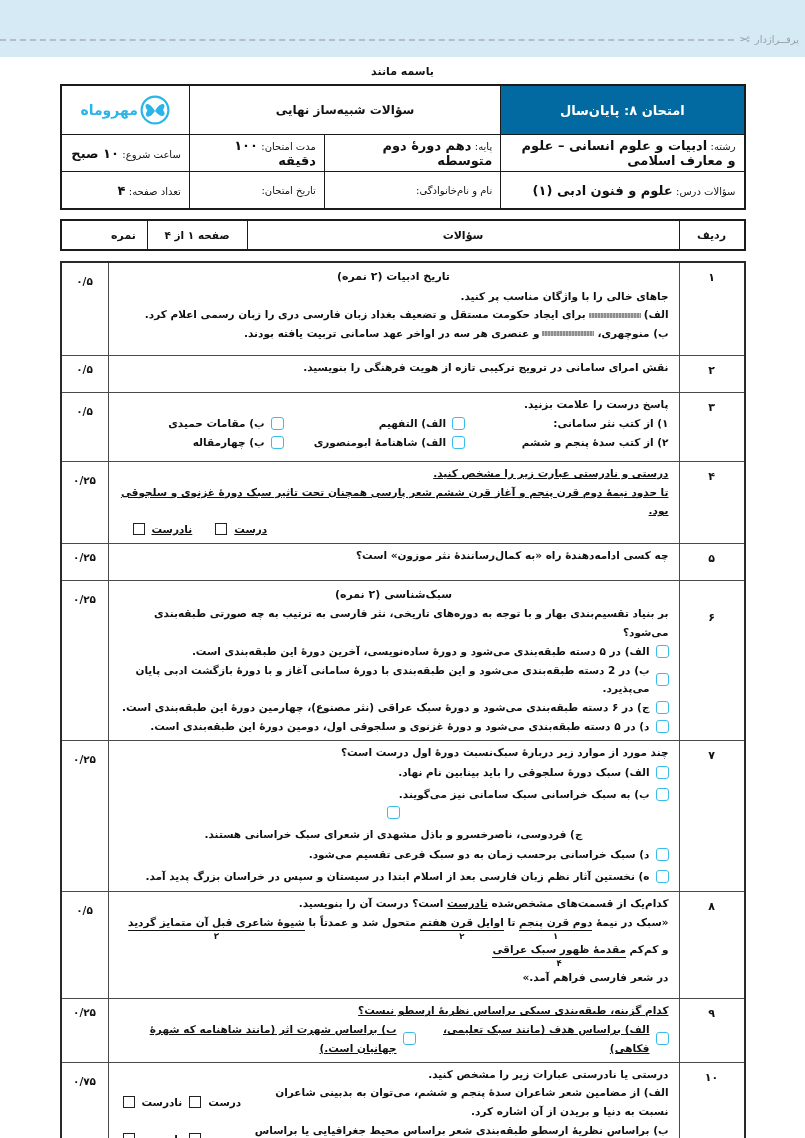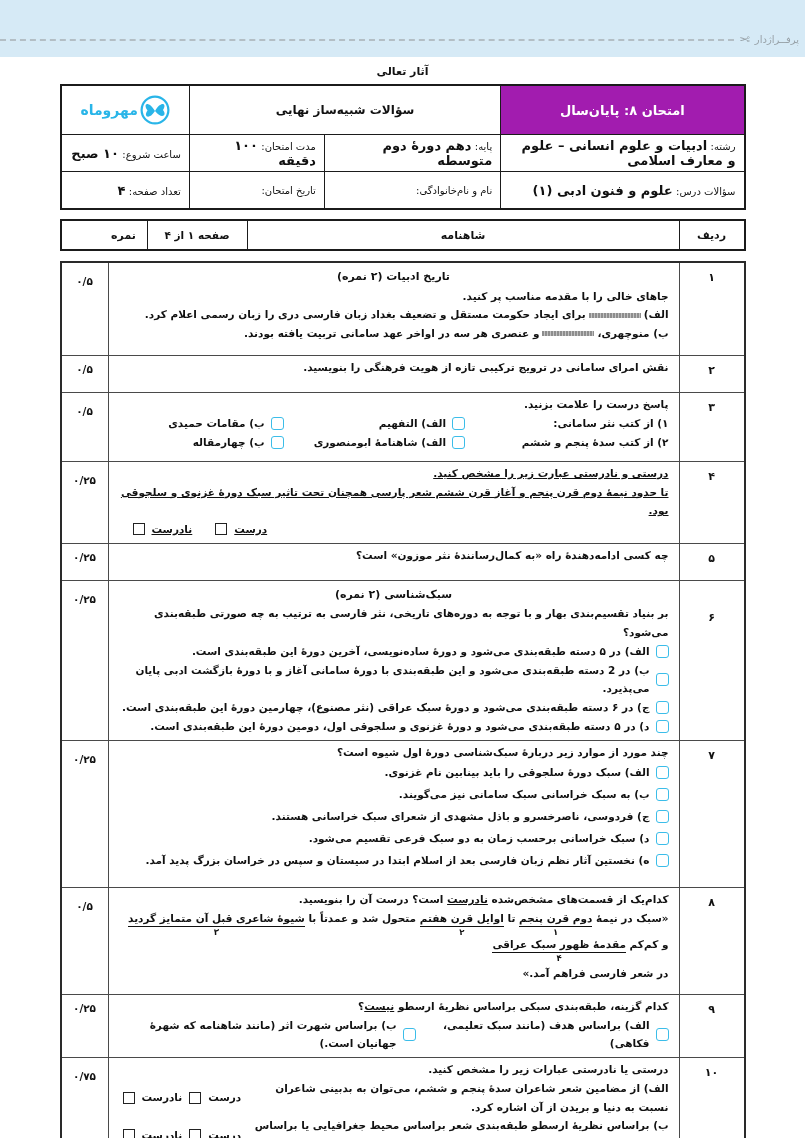--- a/index.html
+++ b/index.html
@@ -10,21 +10,21 @@
   .cutline{position:absolute;bottom:10px;left:0;right:6px;display:flex;direction:rtl;
            align-items:center;gap:5px;}
   .cutlabel{font-size:10px;color:#98a2a8;white-space:nowrap;}
   .scissors{font-size:13px;color:#98a2a8;display:inline-block;transform:scaleX(-1);}
   .dashes{flex:1;border-top:2px dashed #b3bec5;height:0;}
   .bismillah{text-align:center;font-size:11px;font-weight:bold;padding:8px 0 6px;}
   
   table{border-collapse:collapse;}
   .hdr{width:686px;margin:0 auto;direction:rtl;font-size:10.5px;border:2px solid #1b1b1b;}
   .hdr td{border:1.4px solid #1b1b1b;padding:2px 8px;height:32px;vertical-align:middle;}
-  .exam-title{background:#a21caf;color:#fff;font-weight:bold;font-size:13px;text-align:center;width:253px;}
+  .exam-title{background:#0369a1;color:#fff;font-weight:bold;font-size:13px;text-align:center;width:253px;}
   .hdr .subtitle{text-align:center;font-weight:bold;font-size:12px;}
   .hdr .logo-cell{width:116px;text-align:center;padding:8px 4px;}
   .logo-wrap{display:flex;direction:ltr;align-items:center;justify-content:center;gap:2px;}
   .brand-name{color:#29b5e8;font-weight:bold;font-size:14px;}
   .hlabel{font-weight:normal;font-size:10px;}
   .hvalue{font-weight:bold;font-size:13px;}
   .hdr td.c2{width:176px;} .hdr td.c3{width:131px;} .hdr td.c4{width:116px;}
   
   .qhead{width:686px;margin:9px auto 0;direction:rtl;border:2px solid #1b1b1b;font-size:11px;}
   .qhead td{border:1.4px solid #1b1b1b;height:26px;text-align:center;font-weight:bold;vertical-align:middle;}
@@ -64,21 +64,21 @@
 <div class="page">
 
   <div class="band">
     <div class="cutline">
       <span class="cutlabel">پرفــراژدار</span>
       <span class="scissors">✂</span>
       <span class="dashes"></span>
     </div>
   </div>
 
-  <div class="bismillah">آثار تعالی</div>
+  <div class="bismillah">باسمه مانند</div>
 
   <table class="hdr">
     <tbody>
         <tr>
       <td class="exam-title">امتحان ۸: پایان‌سال</td>
       <td class="subtitle" colspan="2">سؤالات شبیه‌ساز نهایی</td>
       <td class="logo-cell c4">
         <span class="logo-wrap">
           <span class="brand-name">مهروماه</span>
           <span>
@@ -125,35 +125,35 @@
         <span class="hvalue">۴</span>
       </td>
     </tr>
   </tbody>
     </table>
 
   <table class="qhead">
     <tbody>
         <tr>
       <td class="c-ridif">ردیف</td>
-      <td>شاهنامه</td>
+      <td>سؤالات</td>
       <td class="c-page">صفحه ۱ از ۴</td>
       <td class="c-score">نمره</td>
     </tr>
   </tbody>
     </table>
 
   <table class="qtab">
 
     <tbody>
         <tr>
       <td class="td-ridif">۱</td>
       <td class="td-body" style="height:86px;margin-left:24px;">
         <div class="sec-title">تاریخ ادبیات (۲ نمره)</div>
-        <div>جاهای خالی را با مقدمه مناسب پر کنید.</div>
+        <div>جاهای خالی را با واژگان مناسب پر کنید.</div>
         <div>
           <span>الف)</span><span class="blank"></span><span>برای ایجاد حکومت مستقل و تضعیف بغداد زبان فارسی دری را زبان رسمی اعلام کرد.</span>
         </div>
         <div>
           <span>ب) منوچهری،</span><span class="blank"></span><span>و عنصری هر سه در اواخر عهد سامانی تربیت یافته بودند.</span>
         </div>
       </td>
       <td class="td-score">۰/۵</td>
     </tr>
 
@@ -241,30 +241,30 @@
           <span class="cb cyan"></span>
           <span>د) در ۵ دسته طبقه‌بندی می‌شود و دورهٔ غزنوی و سلجوقی اول، دومین دورهٔ این طبقه‌بندی است.</span>
         </div>
       </td>
       <td class="td-score">۰/۲۵</td>
     </tr>
 
     <tr>
       <td class="td-ridif">۷</td>
       <td class="td-body" style="height:140px;">
-        <div>چند مورد از موارد زیر دربارهٔ سبک‌شناسی دورهٔ اول شیوه است؟</div>
+        <div>چند مورد از موارد زیر دربارهٔ سبک‌نسبت دورهٔ اول درست است؟</div>
         <div class="opt" style="min-height:22px;">
           <span class="cb cyan"></span>
-          <span>الف) سبک دورهٔ سلجوقی را باید بینابین نام غزنوی.</span>
+          <span>الف) سبک دورهٔ سلجوقی را باید بینابین نام نهاد.</span>
         </div>
         <div class="opt" style="min-height:22px;">
           <span class="cb cyan"></span>
           <span>ب) به سبک خراسانی سبک سامانی نیز می‌گویند.</span>
         </div>
-        <div class="opt" style="min-height:22px;">
+        <div class="opt" style="min-height:22px;flex-direction:column;">
           <span class="cb cyan"></span>
           <span>ج) فردوسی، ناصرخسرو و باذل مشهدی از شعرای سبک خراسانی هستند.</span>
         </div>
         <div class="opt" style="min-height:22px;">
           <span class="cb cyan"></span>
           <span>د) سبک خراسانی برحسب زمان به دو سبک فرعی تقسیم می‌شود.</span>
         </div>
         <div class="opt" style="min-height:22px;">
           <span class="cb cyan"></span>
           <span>ه) نخستین آثار نظم زبان فارسی بعد از اسلام ابتدا در سیستان و سپس در خراسان بزرگ پدید آمد.</span>
@@ -282,21 +282,21 @@
         <div class="quote">
           <span>«سبک در نیمهٔ </span><span class="useg"><span class="ut">دوم قرن پنجم</span><span class="un">۱</span></span><span> تا </span><span class="useg"><span class="ut">اوایل قرن هفتم</span><span class="un">۲</span></span><span> متحول شد و عمدتاً با </span><span class="useg"><span class="ut">شیوهٔ شاعری قبل آن متمایز گردید</span><span class="un">۳</span></span><span> و کم‌کم </span><span class="useg"><span class="ut">مقدمهٔ ظهور سبک عراقی</span><span class="un">۴</span></span>
         </div>
         <div>در شعر فارسی فراهم آمد.»</div>
       </td>
       <td class="td-score">۰/۵</td>
     </tr>
 
     <tr>
       <td class="td-ridif">۹</td>
-      <td class="td-body" style="height:42px;">
+      <td class="td-body" style="height:42px;text-decoration:underline;">
         <div>
           <span>کدام گزینه، طبقه‌بندی سبکی براساس نظریهٔ ارسطو </span><span class="u">نیست</span><span>؟</span>
         </div>
         <div class="optrow2">
           <span class="opt">
             <span class="cb cyan"></span>
             <span>الف) براساس هدف (مانند سبک تعلیمی، فکاهی)</span>
           </span>
           <span class="opt">
             <span class="cb cyan"></span>

